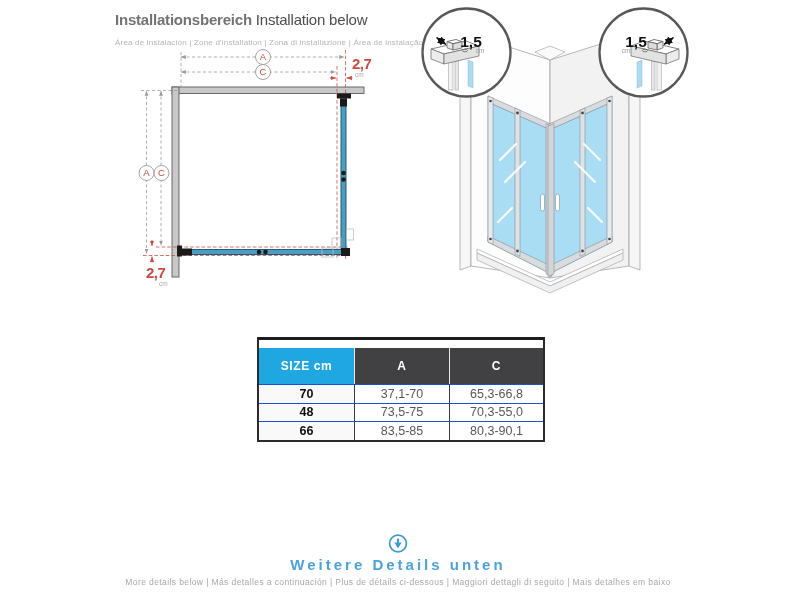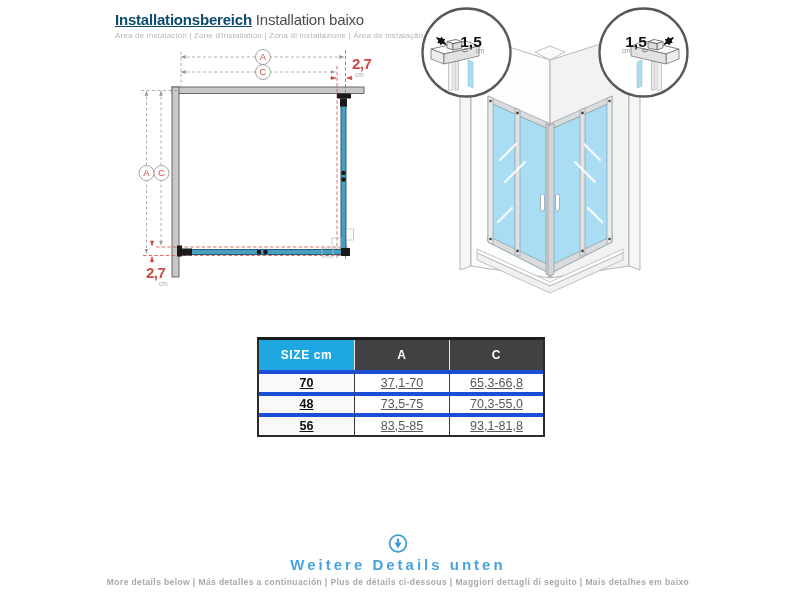--- a/index.html
+++ b/index.html
@@ -2,58 +2,58 @@
 <html><head>
 <meta charset="utf-8">
 <style>
   html,body{margin:0;padding:0;background:#fff;}
   .page{position:relative;width:800px;height:600px;background:#fff;overflow:hidden;
         font-family:"Liberation Sans",sans-serif;}
 
   
   .hdr{position:absolute;left:115px;top:11px;width:560px;}
   .hdr-line{font-size:15px;letter-spacing:-0.2px;line-height:17px;white-space:nowrap;}
-  .hdr-de{color:#0c4a6e;font-weight:700;text-decoration:underline;}
+  .hdr-de{color:#737373;font-weight:700;}
   .hdr-en{color:#4d4d4d;font-weight:500;}
-  .hdr-sub{margin-top:3px;font-size:8px;color:#b5b5b5;font-weight:500;letter-spacing:.2px;white-space:nowrap;}
+  .hdr-sub{margin-top:10px;font-size:8px;color:#b5b5b5;font-weight:500;letter-spacing:.2px;white-space:nowrap;}
 
   svg text{font-family:"Liberation Sans",sans-serif;}
 
   .plan-svg{position:absolute;left:130px;top:40px;}
   .iso-svg{position:absolute;left:410px;top:5px;}
 
   
   .size-table{position:absolute;left:257px;top:337px;width:288px;
               border:2px solid #2b2b2b;border-top:3px solid #1c1c1c;box-sizing:border-box;}
   .t-row,.t-head{display:grid;grid-template-columns:95px 95px 94px;}
-  .th{height:30px;display:flex;align-items:center;justify-content:center;
-      color:#fff;font-size:12px;font-weight:700;letter-spacing:.6px;}
+  .th{height:36px;display:flex;align-items:center;justify-content:center;
+      color:#fff;font-size:12px;font-weight:700;letter-spacing:.6px;margin-top:8px;}
   .th-size{background:#1fa7e1;}
   .th-ac{background:#414042;border-left:1px solid #e8e8e8;}
   .td{height:17.6px;display:flex;align-items:center;justify-content:center;
-      font-size:12.5px;background:#fff;border-top:4px solid #1d4ed8;text-decoration:underline;}
+      font-size:12.5px;background:#fff;border-top:1px solid #1d4ed8;}
   .td-size{font-weight:700;color:#0f0f0f;background:#f9f9f9;}
   .td-val{color:#58585a;border-left:1px solid #3a3a3a;}
   .t-row:first-of-type .td{border-top:1px solid #3a3a3a;}
 
   
   .footer{position:absolute;left:0;top:533px;width:796px;text-align:center;}
   .f-icon{display:block;margin:0 auto 1px auto;}
   .f-title{color:#4aa3de;font-size:15px;font-weight:700;letter-spacing:3px;}
-  .f-sub{margin-top:4px;font-size:8.5px;color:#a8a8a8;font-weight:700;letter-spacing:.4px;white-space:nowrap;}
+  .f-sub{margin-top:4px;font-size:8.5px;color:#a8a8a8;font-weight:400;letter-spacing:.4px;white-space:nowrap;}
 </style>
 </head>
 <body>
 
 <div class="page">
 
   <div class="hdr">
     <div class="hdr-line">
       <span class="hdr-de">Installationsbereich</span>
-      <span class="hdr-en">Installation baixo</span>
+      <span class="hdr-en">Installation below</span>
     </div>
     <div class="hdr-sub">Área de instalación | Zone d'installation | Zona di installazione | Área de instalação</div>
   </div>
 
   <svg class="plan-svg" width="290" height="260" viewBox="130 40 290 260">
     <defs>
       <marker id="aG" markerWidth="7" markerHeight="7" refX="6" refY="3" orient="auto-start-reverse">
         <path d="M0,0.6 L6,3 L0,5.4 z" fill="#9a9a9a"></path>
       </marker>
       <marker id="aR" markerWidth="7" markerHeight="7" refX="6" refY="3" orient="auto-start-reverse">
@@ -246,23 +246,23 @@
       <div class="td td-size">70</div>
       <div class="td td-val">37,1-70</div>
       <div class="td td-val">65,3-66,8</div>
     </div>
     <div class="t-row">
       <div class="td td-size">48</div>
       <div class="td td-val">73,5-75</div>
       <div class="td td-val">70,3-55,0</div>
     </div>
     <div class="t-row">
-      <div class="td td-size">56</div>
+      <div class="td td-size">66</div>
       <div class="td td-val">83,5-85</div>
-      <div class="td td-val">93,1-81,8</div>
+      <div class="td td-val">80,3-90,1</div>
     </div>
   </div>
 
   <div class="footer">
     <svg class="f-icon" width="22" height="22" viewBox="0 0 22 22">
       <circle cx="11" cy="10.5" r="8.4" fill="#fff" stroke="#3d9bd4" stroke-width="1.7"></circle>
       <line x1="11" y1="5.6" x2="11" y2="9.8" stroke="#3d9bd4" stroke-width="2.2"></line>
       <polygon points="7.4,9.6 14.6,9.6 11,15.6" fill="#3d9bd4"></polygon>
     </svg>
     <div class="f-title">Weitere Details unten</div>

